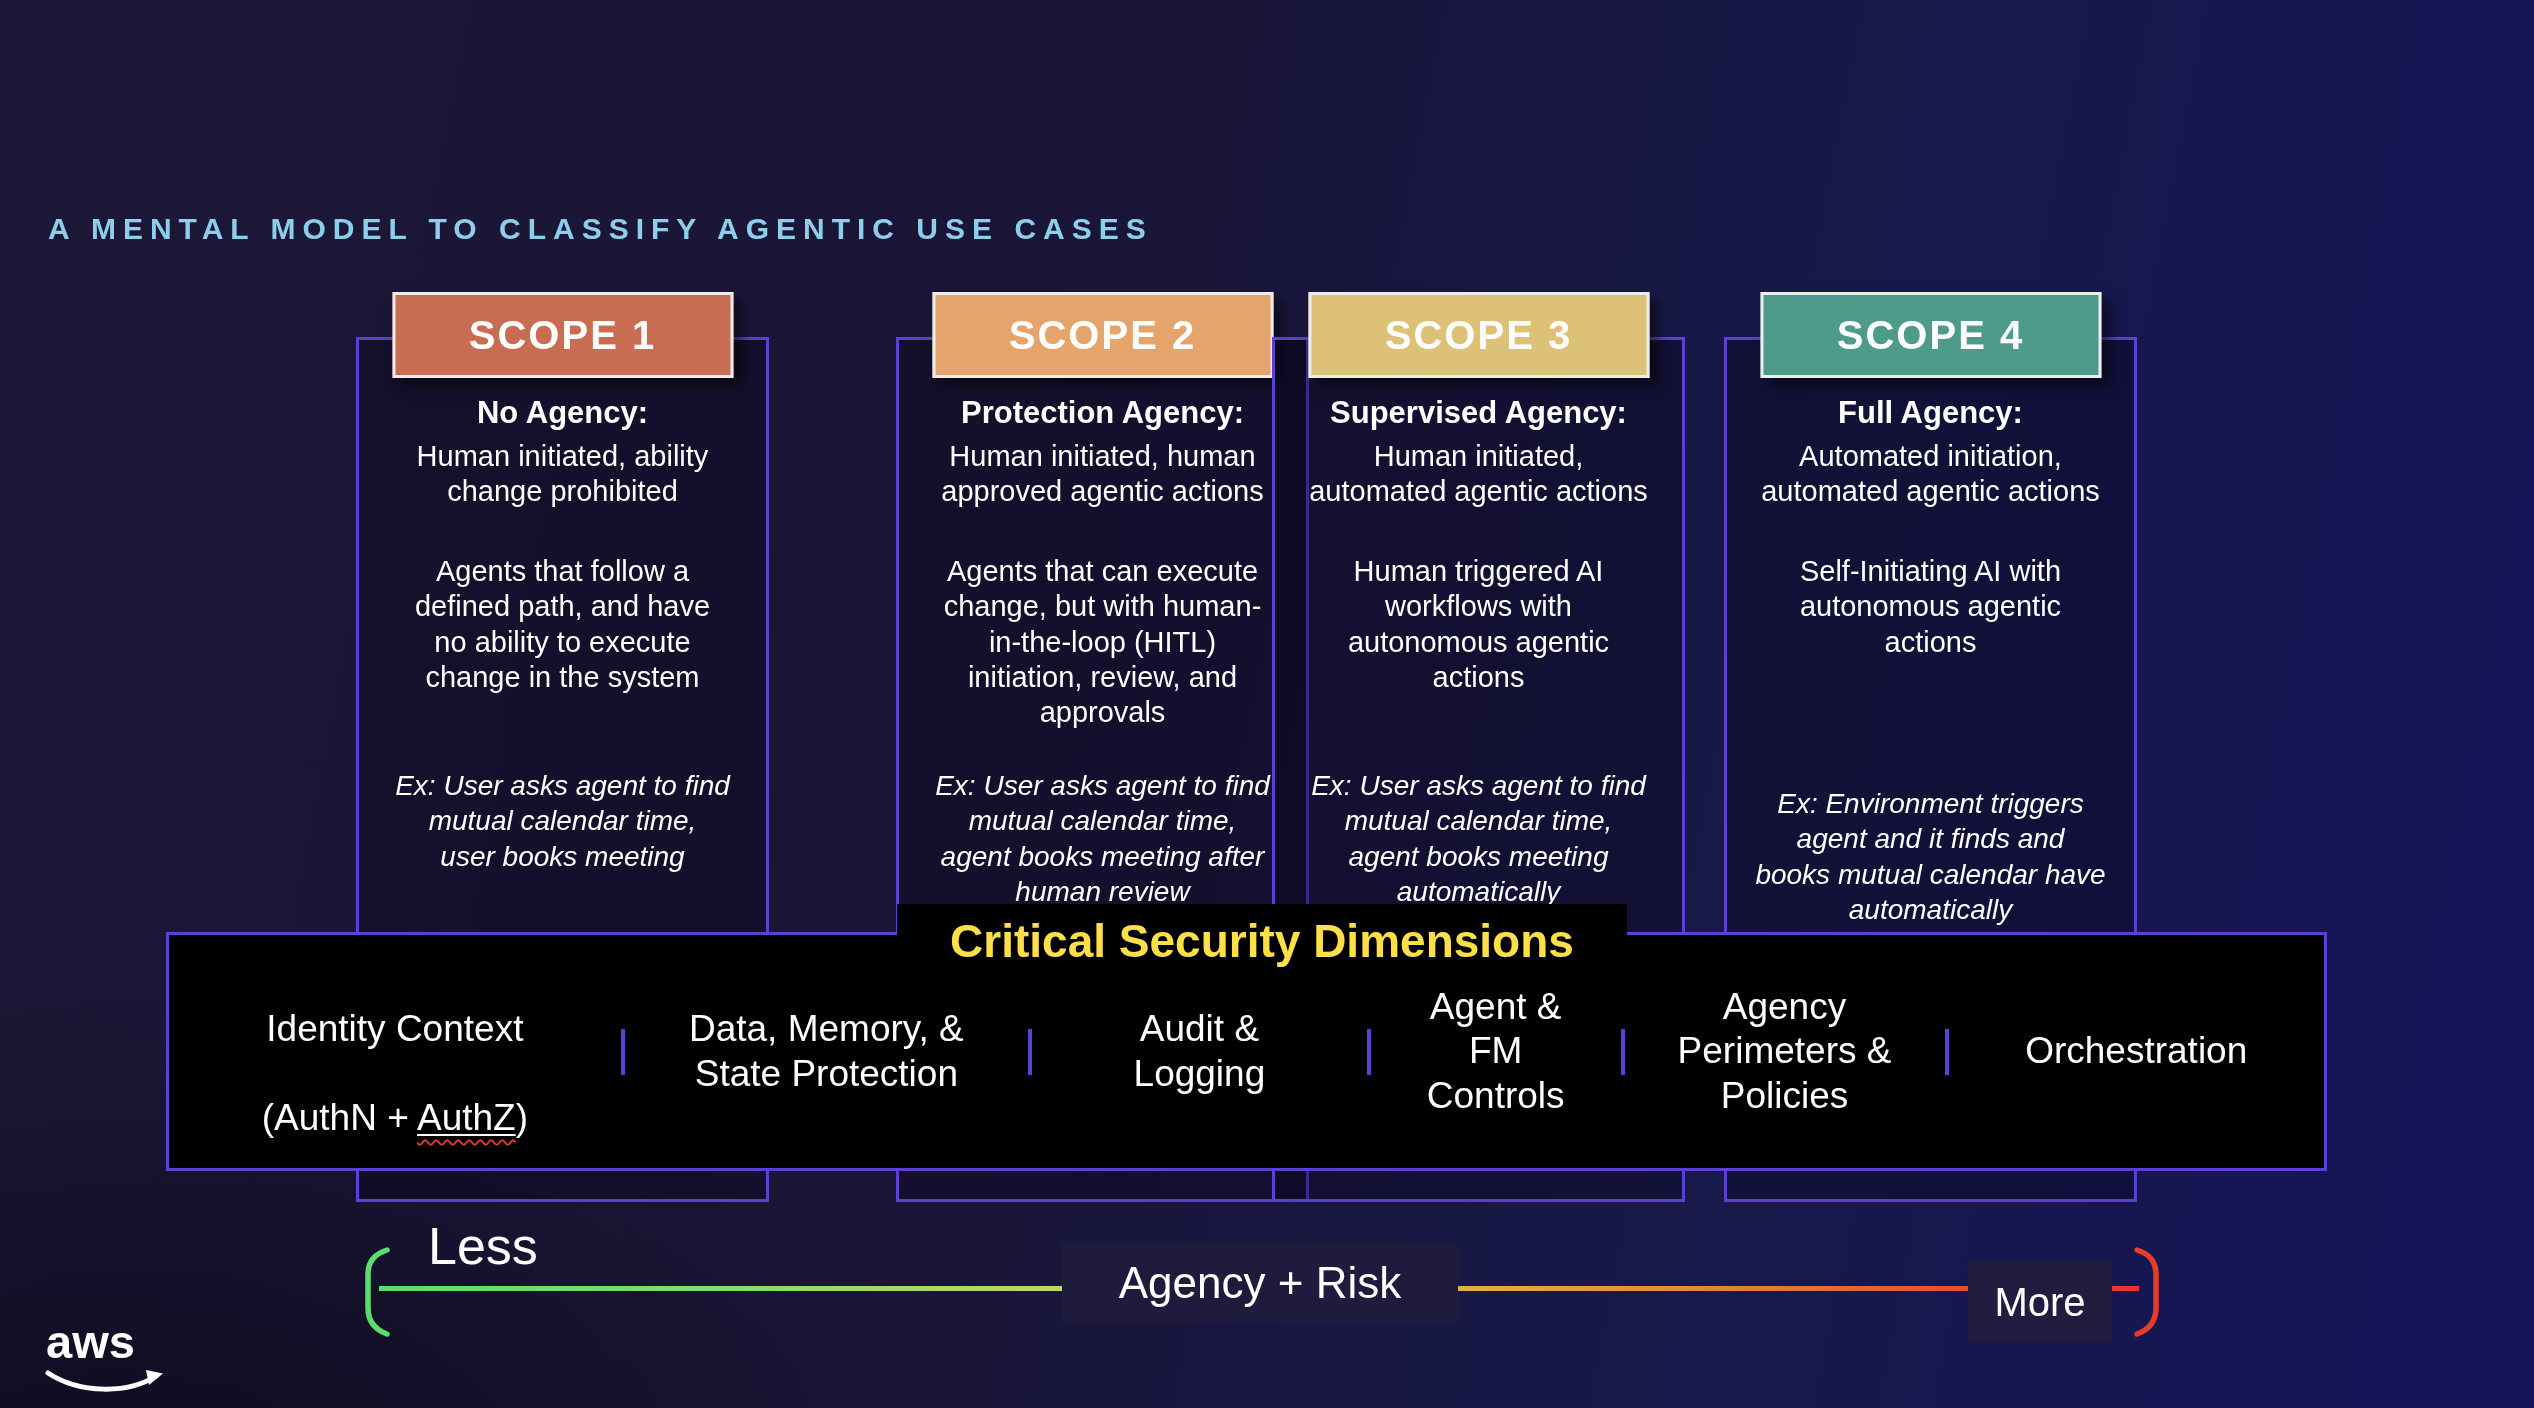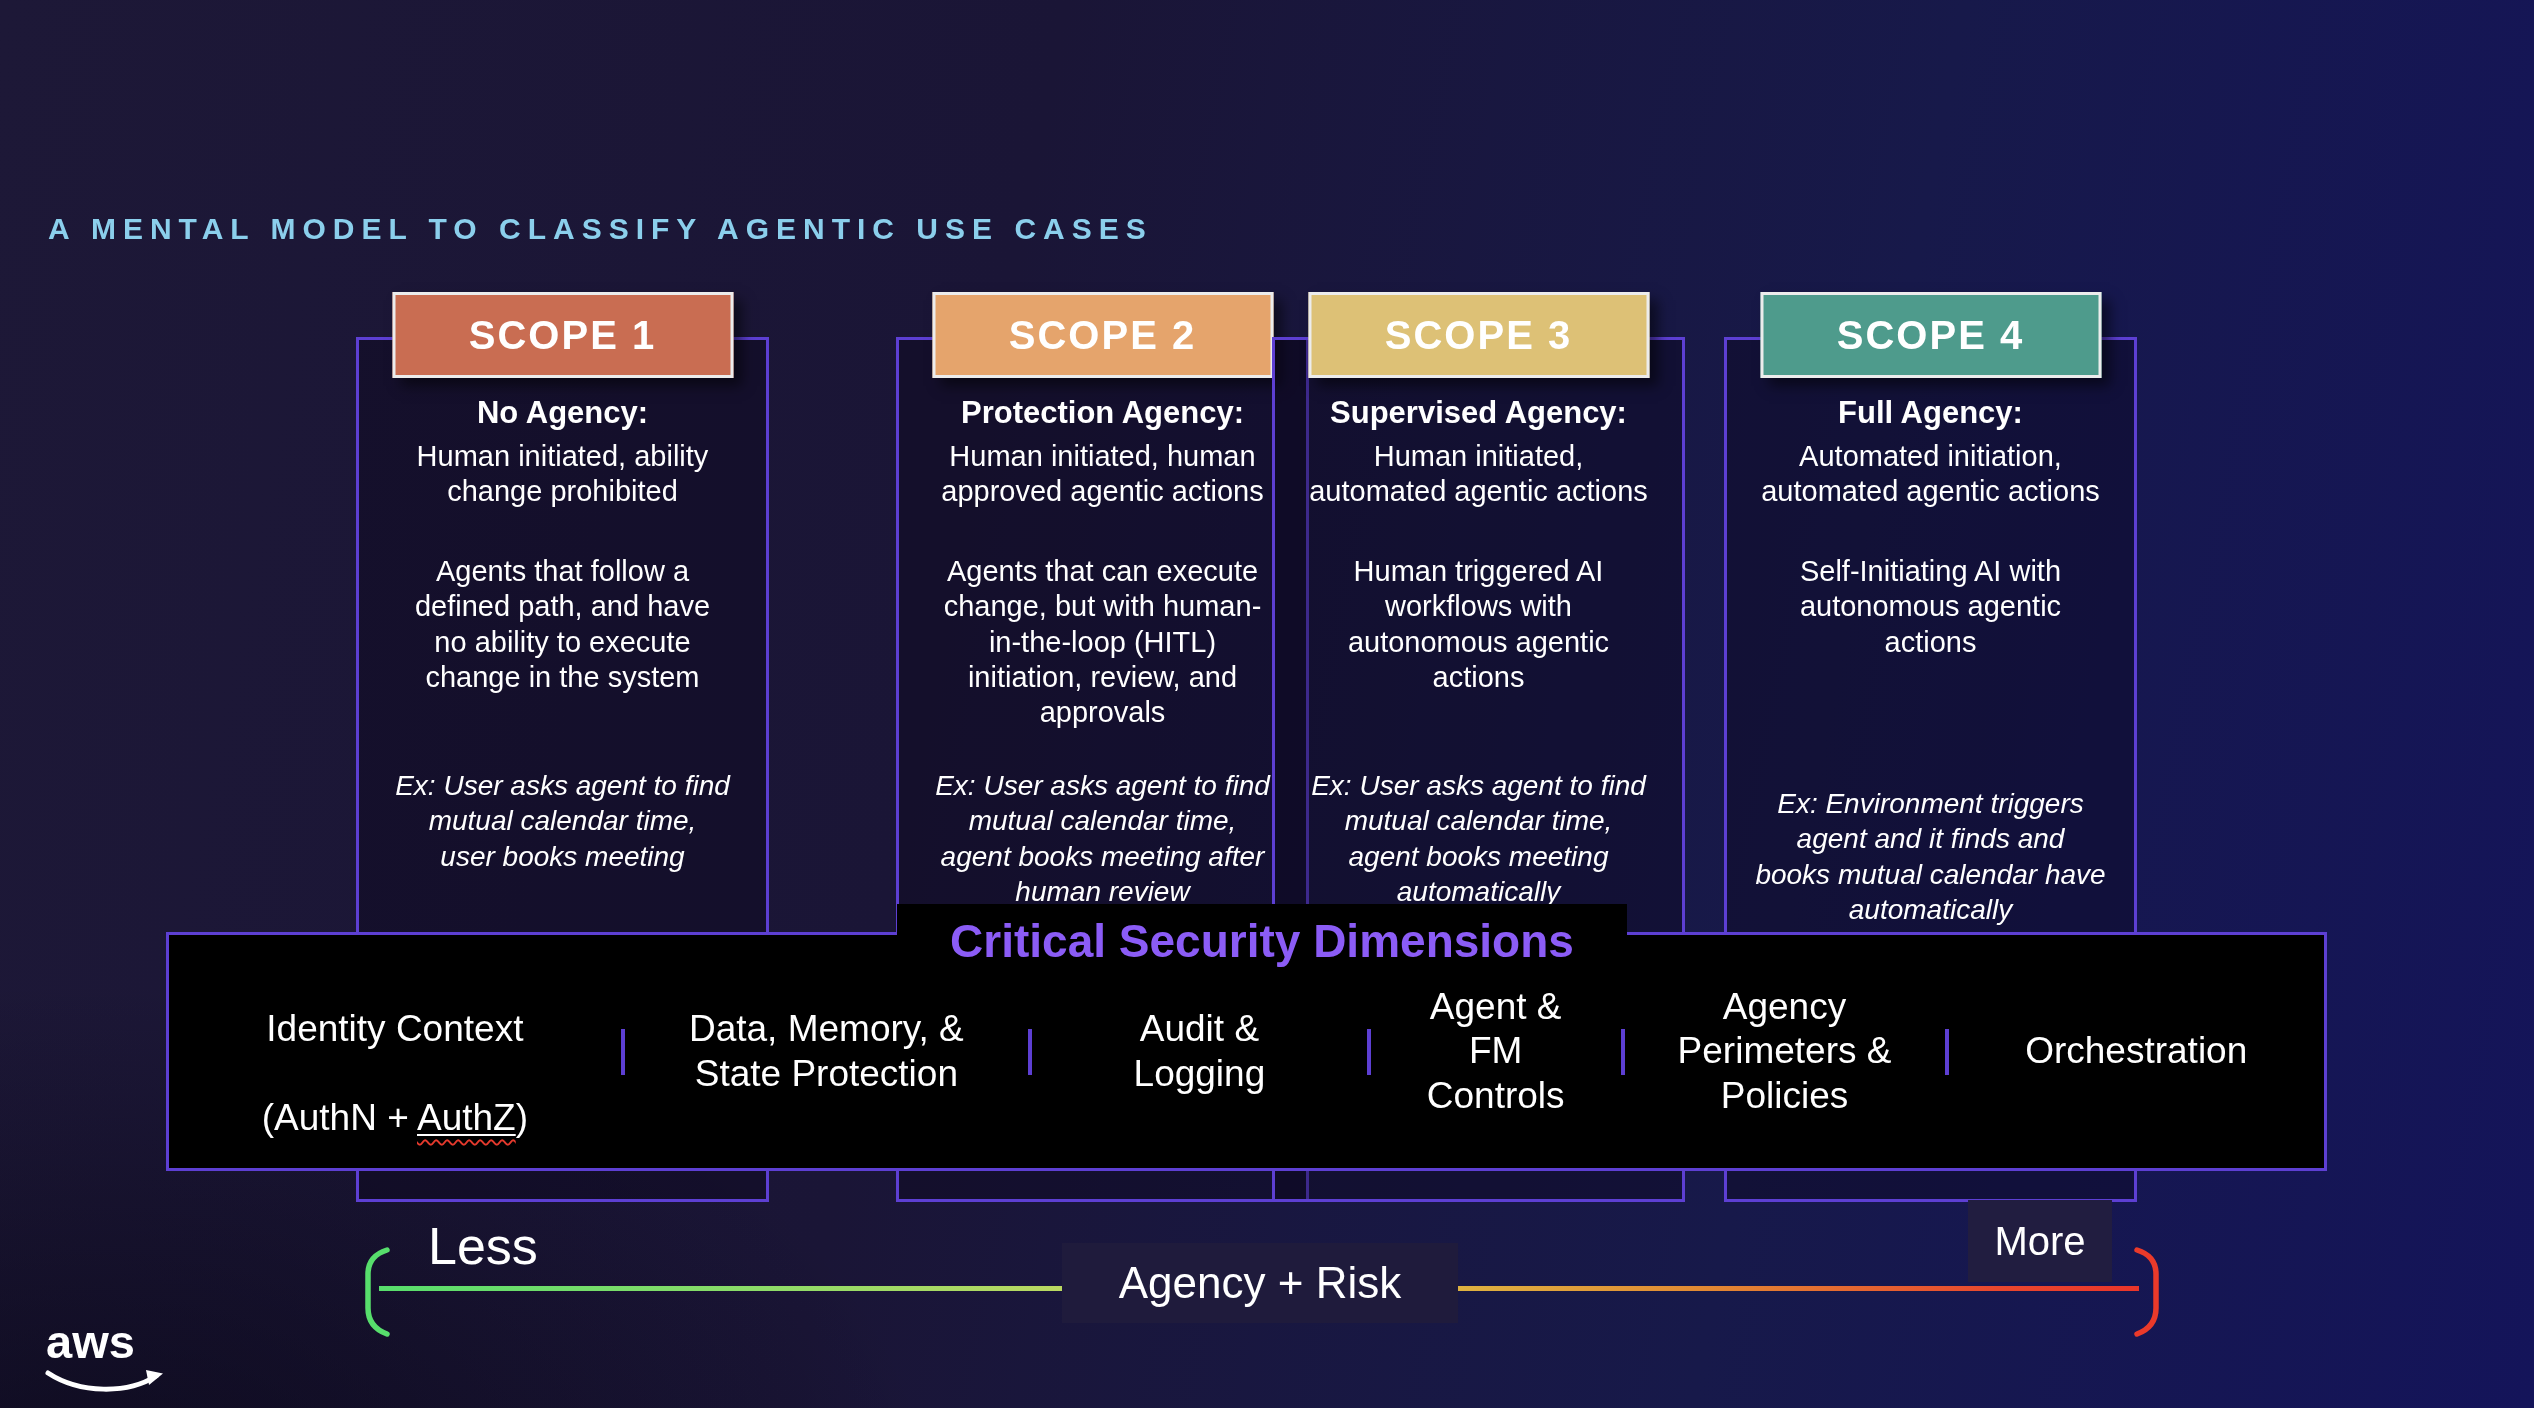--- a/index.html
+++ b/index.html
@@ -33,21 +33,21 @@
         border:3px solid #5D3FD3;box-sizing:border-box;z-index:5;}
   .dim-row{position:absolute;inset:0;display:flex;align-items:center;}
   .dim-item{text-align:center;font-size:37px;line-height:1.2;white-space:pre-line;flex-basis:0;}
   .dim-sep{width:4px;height:46px;background:#5D3FD3;flex:none;}
   .spell{text-decoration:underline wavy #E5392C;text-underline-offset:9px;text-decoration-thickness:2px;}
   .spell .u{text-decoration:underline solid #fff;text-underline-offset:4px;text-decoration-thickness:2px;}
   .dims-title{position:absolute;left:897px;top:904px;width:730px;height:74px;background:#000;z-index:6;
         display:flex;align-items:center;justify-content:center;font-size:46px;font-weight:600;}
 
   .less-label{position:absolute;left:428px;top:1216px;font-size:52px;font-weight:500;z-index:3;}
-  .more-box{position:absolute;left:1968px;top:1200px;width:144px;height:82px;background:#211D40;
+  .more-box{position:absolute;left:1968px;top:1261px;width:144px;height:82px;background:#211D40;
         display:flex;align-items:center;justify-content:center;font-size:40px;font-weight:500;z-index:3;}
   .axis-line{position:absolute;left:379px;top:1286px;width:1760px;height:5px;z-index:2;}
   .axis-label-box{position:absolute;left:1062px;top:1243px;width:396px;height:80px;background:#1F1B3C;
         display:flex;align-items:center;justify-content:center;font-size:44px;font-weight:500;z-index:3;}
   .bracket{position:absolute;z-index:3;}
   .bracket.left{left:360px;top:1246px;} .bracket.right{left:2132px;top:1246px;}
 
   .aws{position:absolute;left:46px;top:1318px;z-index:2;}
   .aws-text{font-size:47px;font-weight:700;letter-spacing:0;line-height:1;}
   .aws-smile{display:block;margin-top:2px;margin-left:-2px;}
@@ -143,21 +143,21 @@
 FM
 Controls</div>
       <div class="dim-sep"></div>
       <div class="dim-item" style="flex-grow:323">Agency
 Perimeters &amp;
 Policies</div>
       <div class="dim-sep"></div>
       <div class="dim-item" style="flex-grow:379">Orchestration</div>
     </div>
   </div>
-  <div class="dims-title" style="color: #8b5cf6;">Critical Security Dimensions</div>
+  <div class="dims-title" style="color: #fde047;">Critical Security Dimensions</div>
 
   <div class="less-label">Less</div>
   <div class="more-box">More</div>
   <div class="axis-line" style="background: linear-gradient(90deg, rgb(87, 222, 108) 0%, rgb(142, 220, 104) 22%, rgb(203, 215, 95) 45%, rgb(221, 188, 68) 58%, rgb(226, 138, 51) 75%, rgb(232, 71, 46) 92%, rgb(234, 53, 42) 100%);"></div>
   <div class="axis-label-box">Agency + Risk</div>
   <svg class="bracket left" width="32" height="92" viewBox="0 0 32 92">
     <path d="M27 4 Q8 10 8 28 L8 62 Q8 81 27 88" fill="none" stroke-width="5.5" stroke-linecap="round" style="stroke: rgb(87, 222, 108);"></path>
   </svg>
   <svg class="bracket right" width="32" height="92" viewBox="0 0 32 92">
     <path d="M5 4 Q24 10 24 28 L24 62 Q24 81 5 88" fill="none" stroke-width="5.5" stroke-linecap="round" style="stroke: rgb(234, 58, 42);"></path>

